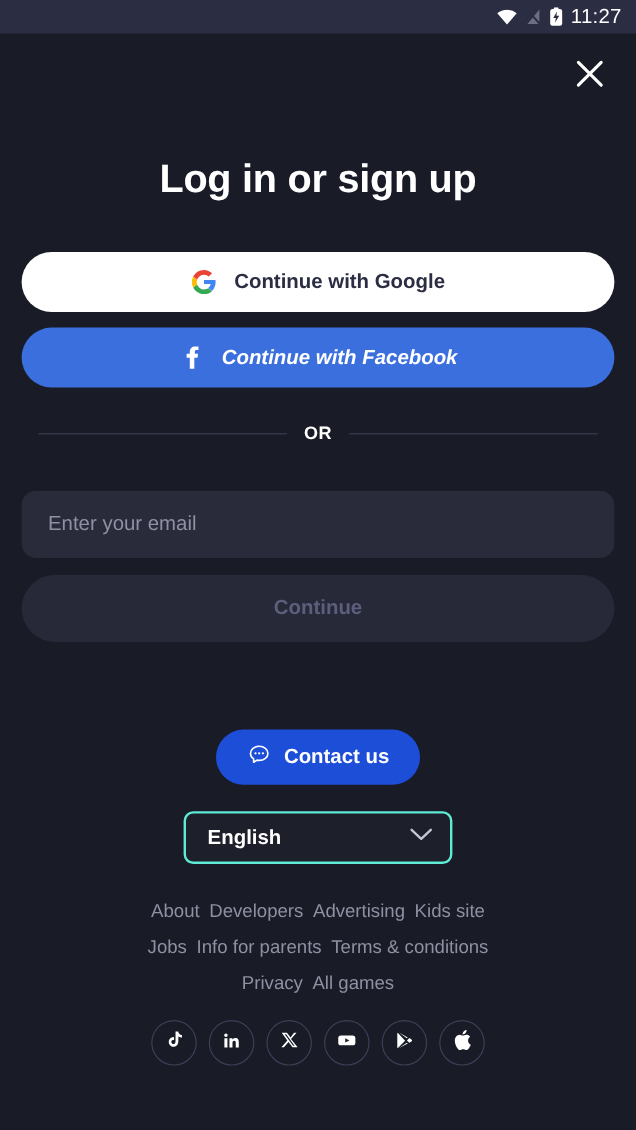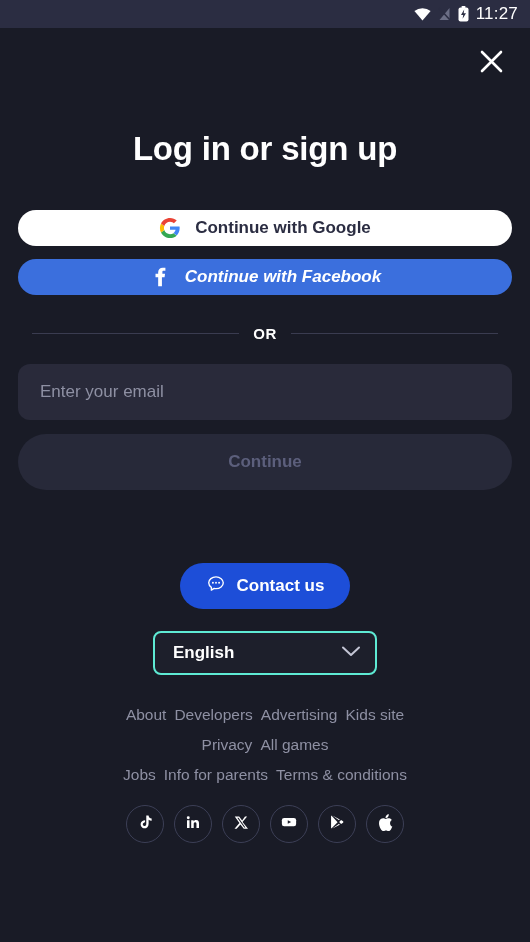--- a/index.html
+++ b/index.html
@@ -62,21 +62,21 @@
     font-weight: 700;
     letter-spacing: -.2px;
     color: #ffffff;
     margin-top: 36px;
     margin-bottom: 42px;
   }
 
   
   .btn {
     width: 100%;
-    height: 36px;
+    height: 50px;
     border-radius: 26px;
     border: none;
     display: flex;
     align-items: center;
     justify-content: center;
     gap: 14px;
     font-size: 17px;
     font-weight: 700;
     cursor: pointer;
     font-family: "Liberation Sans", sans-serif;
@@ -117,20 +117,21 @@
     width: 100%;
     height: 56px;
     border-radius: 12px;
     border: none;
     background: #292a3a;
     color: #ffffff;
     font-size: 17px;
     padding: 0 22px;
     font-family: "Liberation Sans", sans-serif;
     outline: none;
+    margin-top: 17px;
   }
   .email-input::placeholder { color: #8e90a3; }
 
   .btn-continue {
     width: 100%;
     height: 56px;
     margin-top: 14px;
     border-radius: 28px;
     border: none;
     background: #272939;
@@ -320,24 +321,24 @@
       </span>
     </div>
   </div>
 
   
   <div class="links">
     <div>
       <a>About</a><a>Developers</a><a>Advertising</a><a>Kids site</a>
     </div>
     <div>
+      <a>Jobs</a><a>Info for parents</a><a>Terms &amp; conditions</a>
+    </div>
+    <div>
       <a>Privacy</a><a>All games</a>
-    </div>
-    <div>
-      <a>Jobs</a><a>Info for parents</a><a>Terms &amp; conditions</a>
     </div>
   </div>
 
   
   <div class="socials">
     <div class="soc">
       <span>
         <svg width="17" height="17" viewBox="0 0 24 24">
           <path fill="#ffffff" d="M16.3 2.2c.4 2.6 1.9 4.1 4.4 4.3v2.9c-1.5.1-2.8-.3-4.3-1.2v5.4c0 6.8-7.4 8.9-10.4 4-1.9-3.1-.7-8.6 5.4-8.8v3c-.5.1-1 .2-1.4.4-1.3.4-2 1.2-1.8 2.6.3 2.7 5.3 3.5 4.9-1.8V2.2z"></path>
         </svg>

